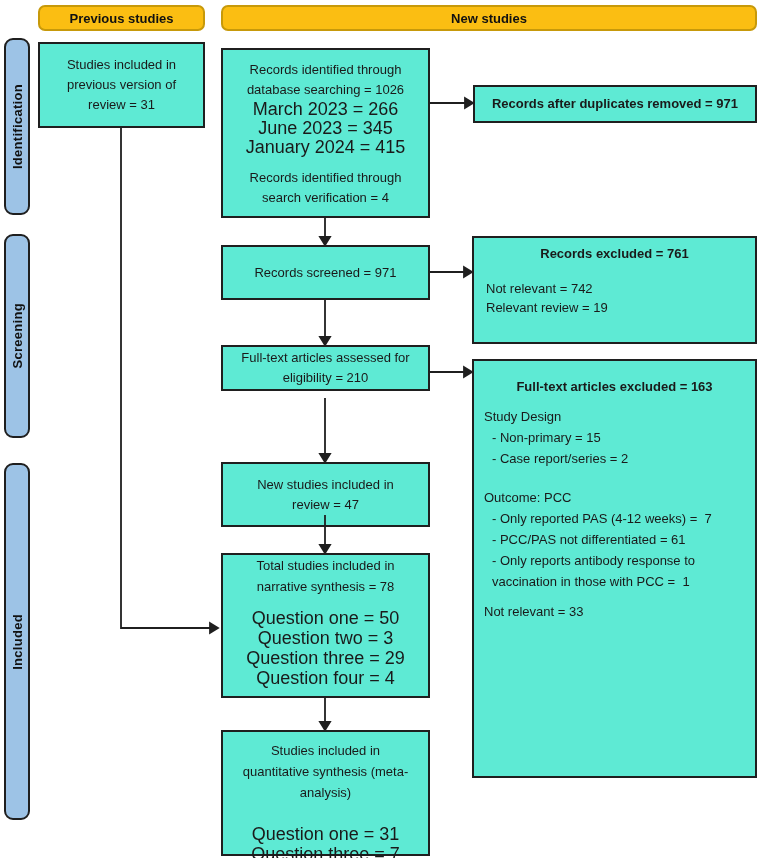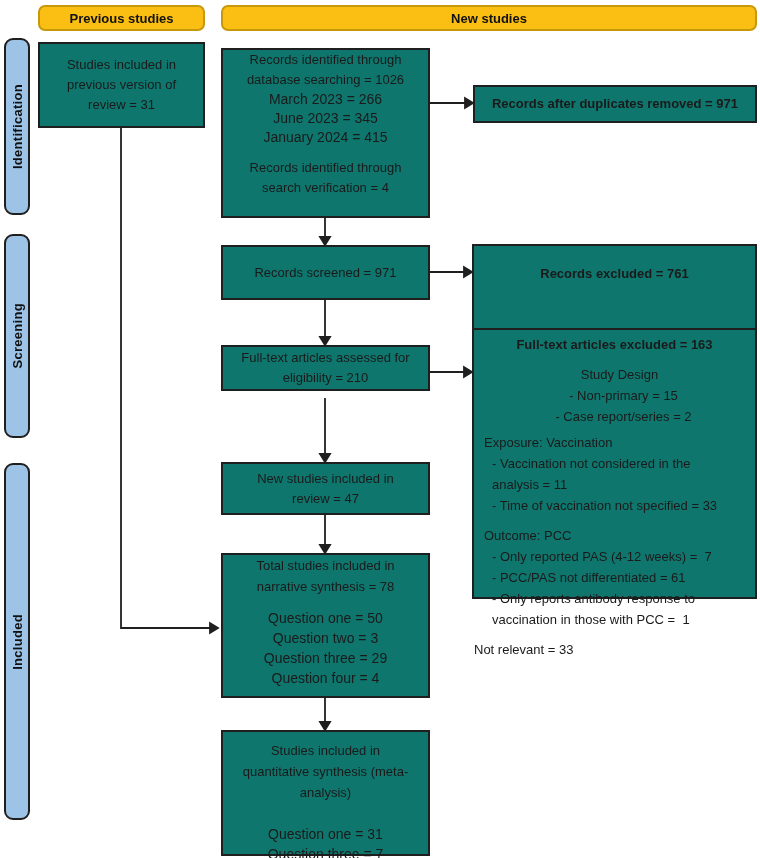--- a/index.html
+++ b/index.html
@@ -9,28 +9,28 @@
   .hdr{position:absolute;height:26px;background:#FBBE12;border:2px solid #C7990A;
        border-radius:7px;box-sizing:border-box;display:flex;align-items:center;
        justify-content:center;font-weight:bold;font-size:13px;color:#111;}
 
   .vbar{position:absolute;width:26px;background:#9DC3E6;border:2px solid #1f1f1f;
         border-radius:9px;box-sizing:border-box;display:flex;align-items:center;
         justify-content:center;}
   .vbar span{writing-mode:vertical-rl;transform:rotate(180deg);
         font-weight:bold;font-size:13px;letter-spacing:.3px;color:#111;}
 
-  .box{position:absolute;background:#0f766e;border:2px solid #1f1f1f;
+  .box{position:absolute;background:#5eead4;border:2px solid #1f1f1f;
        box-sizing:border-box;font-size:13px;line-height:20px;}
   .ctr{text-align:center;}
   .pre{white-space:pre-line;}
   .prew{white-space:pre-wrap;}
   .flexc{display:flex;flex-direction:column;justify-content:center;}
   .bold{font-weight:bold;}
-  .small{font-size:14px;line-height:19px;}
+  .small{font-size:18px;line-height:19px;}
 
   .arrow-layer{position:absolute;left:0;top:0;pointer-events:none;}
 </style>
 </head>
 <body>
 
 <div class="stage">
 
   <div class="hdr" style="left:38px;top:5px;width:167px;">
     <span>Previous studies</span>
@@ -48,73 +48,69 @@
   <div class="vbar" style="left:4px;top:463px;height:357px;">
     <span>Included</span>
   </div>
 
   <div class="box ctr flexc pre" style="left:38px;top:42px;width:167px;height:86px;">
     <div>Studies included in
 previous version of
 review = 31</div>
   </div>
 
-  <div class="box ctr" style="left:221px;top:48px;width:209px;height:170px;">
+  <div class="box ctr" style="left:221px;top:48px;width:209px;height:170px;padding-top:10px;">
     <div class="pre">Records identified through
 database searching = 1026</div>
     <div class="pre small">March 2023 = 266
 June 2023 = 345
 January 2024 = 415</div>
     <div class="pre" style="margin-top:11px;">Records identified through
 search verification = 4</div>
   </div>
 
   <div class="box ctr flexc bold" style="left:473px;top:85px;width:284px;height:38px;">
     <div>Records after duplicates removed = 971</div>
   </div>
 
   <div class="box ctr flexc" style="left:221px;top:245px;width:209px;height:55px;">
     <div>Records screened = 971</div>
   </div>
 
-  <div class="box" style="left:472px;top:244px;width:285px;height:108px;padding-top:18px;">
+  <div class="box" style="left:472px;top:236px;width:285px;height:108px;padding-top:6px;">
     <div class="ctr bold">Records excluded = 761</div>
+    <div class="pre" style="margin:15px 0 0 12px;line-height:19px;">Not relevant = 742
+Relevant review = 19</div>
   </div>
 
   <div class="box ctr flexc pre" style="left:221px;top:345px;width:209px;height:46px;">
     <div>Full-text articles assessed for
 eligibility = 210</div>
   </div>
 
-  <div class="box" style="left:472px;top:328px;width:285px;height:271px;padding-top:4px;line-height:21px;">
+  <div class="box" style="left:472px;top:359px;width:285px;height:419px;padding-top:15px;line-height:21px;">
     <div class="ctr bold">Full-text articles excluded = 163</div>
     <div style="margin-top:9px;">
-      <div style="margin-bottom:5px;text-align:center;">
+      <div style="margin-bottom:18px;">
         <div style="margin-left:10px;">Study Design</div>
         <div class="prew" style="margin-left:18px;">- Non-primary = 15
 - Case report/series = 2</div>
-      </div>
-      <div style="margin-bottom:9px;">
-        <div style="margin-left:10px;">Exposure: Vaccination</div>
-        <div class="prew" style="margin-left:18px;">- Vaccination not considered in the
-analysis = 11
-- Time of vaccination not specified = 33</div>
       </div>
       <div style="margin-bottom:9px;">
         <div style="margin-left:10px;">Outcome: PCC</div>
         <div class="prew" style="margin-left:18px;">- Only reported PAS (4-12 weeks) =  7
 - PCC/PAS not differentiated = 61
 - Only reports antibody response to
 vaccination in those with PCC =  1</div>
       </div>
-      <div style="">Not relevant = 33</div>
+      <div style="margin-left:10px;">Not relevant = 33</div>
     </div>
   </div>
 
-  <div class="box ctr flexc pre" style="left:221px;top:462px;width:209px;height:53px;">
+  <div class="box ctr flexc pre" style="left:221px;top:462px;width:209px;height:65px;">
     <div>New studies included in
 review = 47</div>
   </div>
 
   <div class="box ctr" style="left:221px;top:553px;width:209px;height:145px;">
     <div class="pre" style="line-height:21px;">Total studies included in
 narrative synthesis = 78</div>
     <div class="pre small" style="margin-top:11px;line-height:20px;">Question one = 50
 Question two = 3
 Question three = 29

